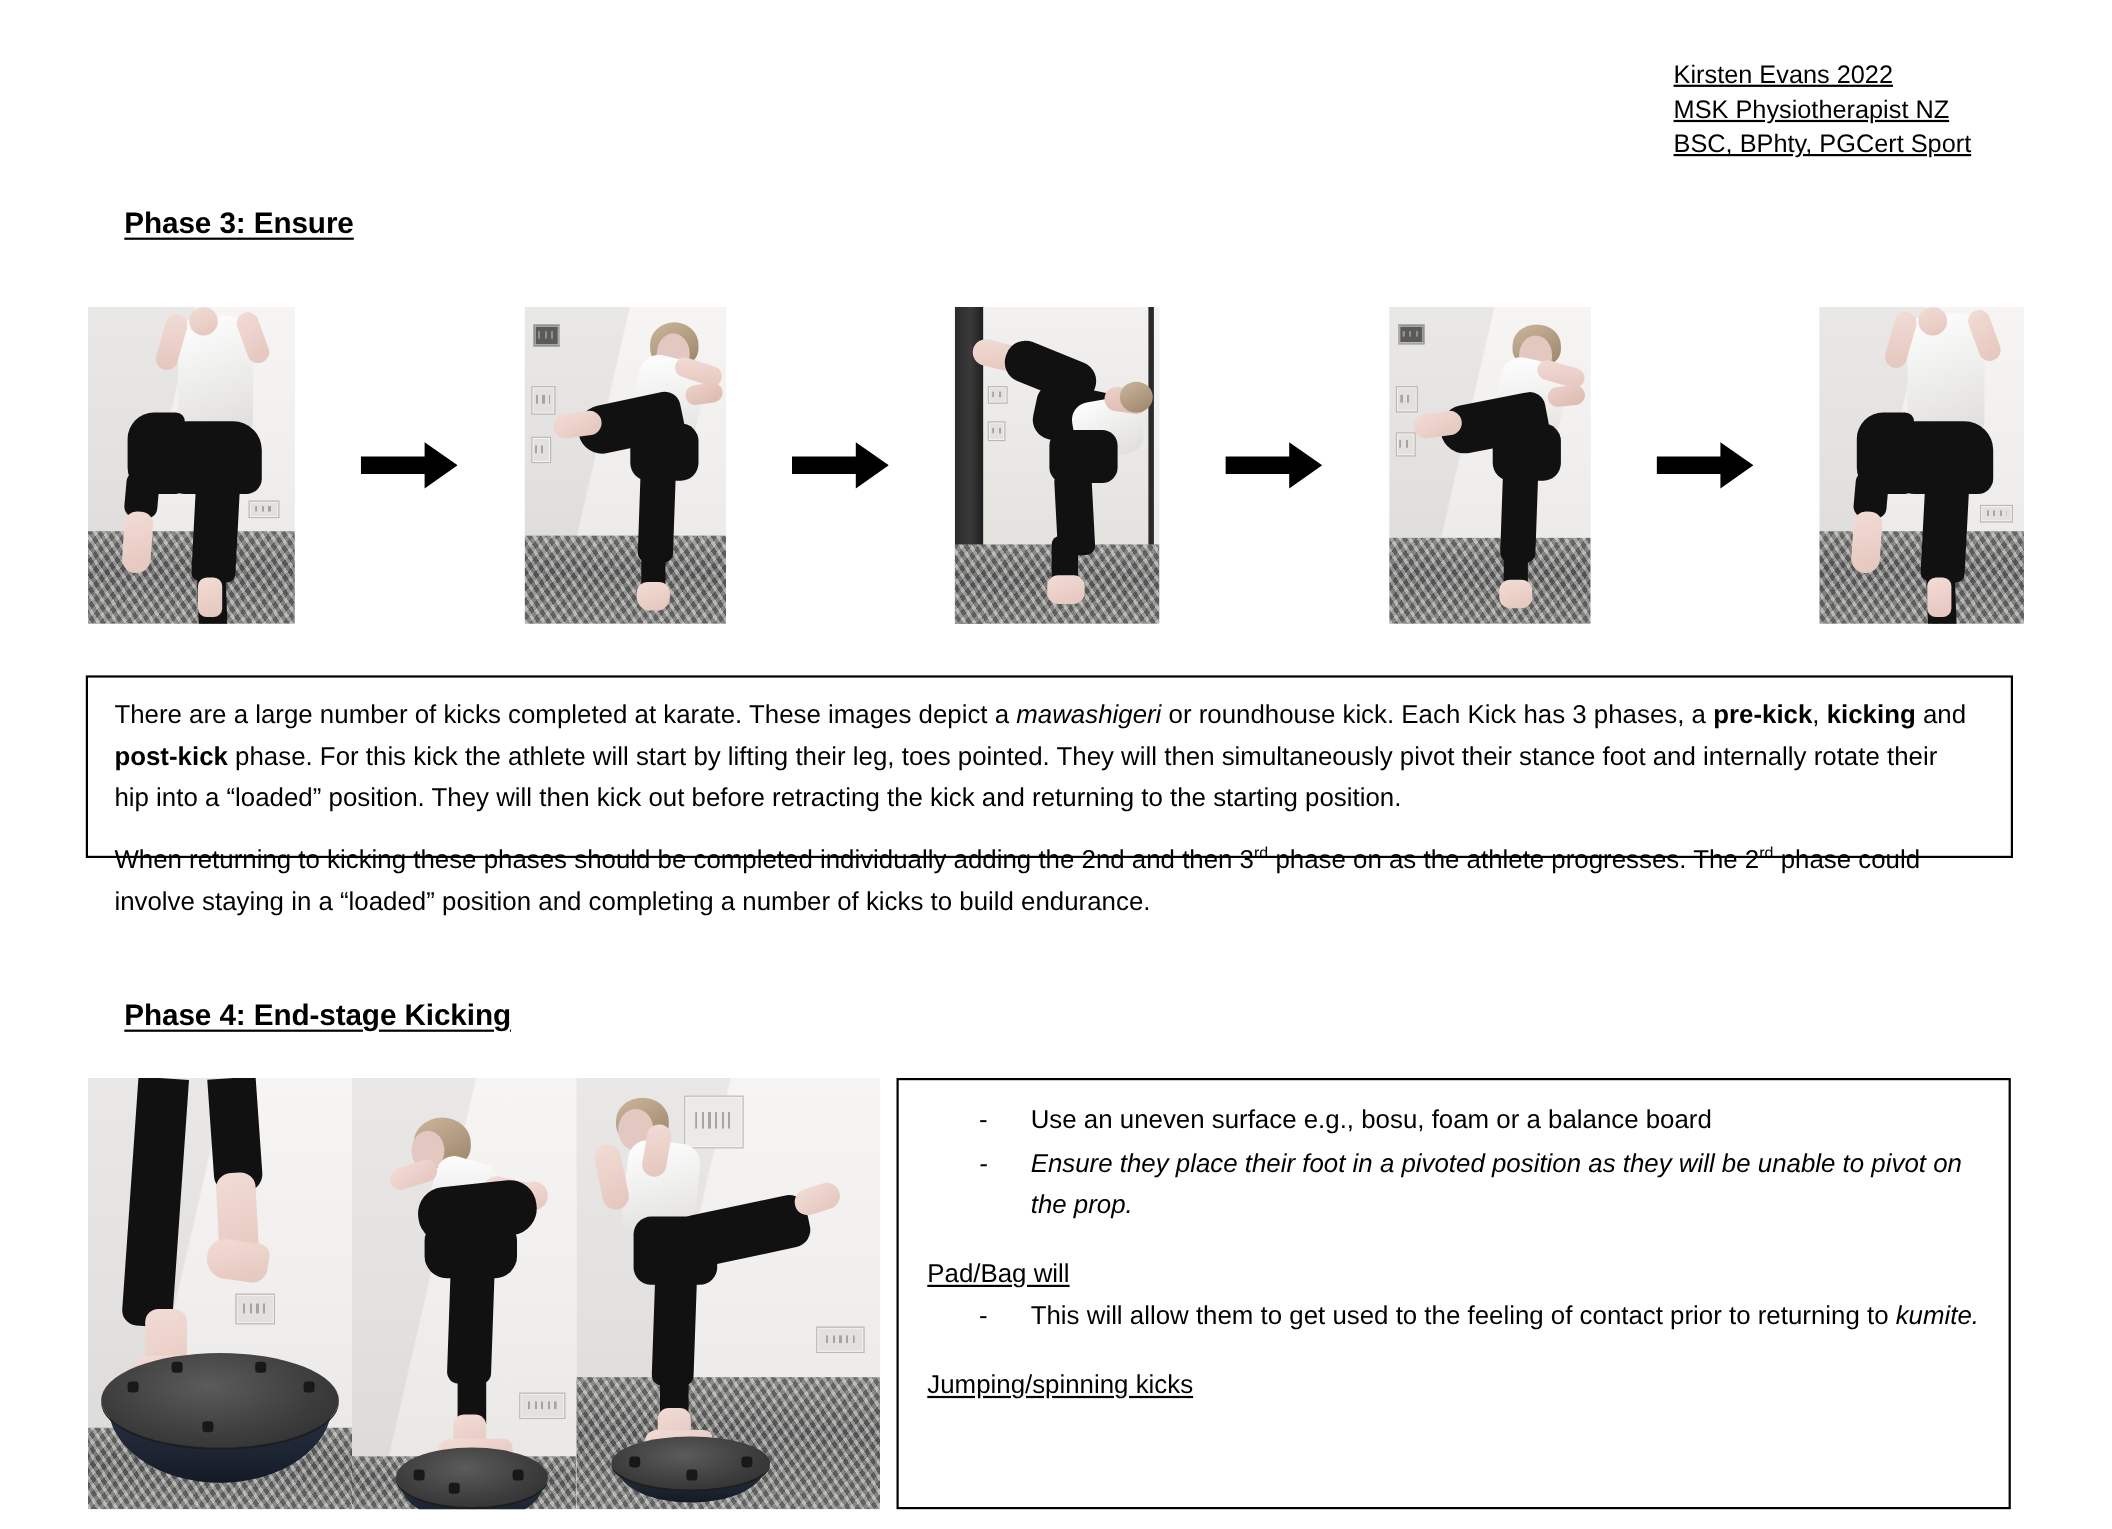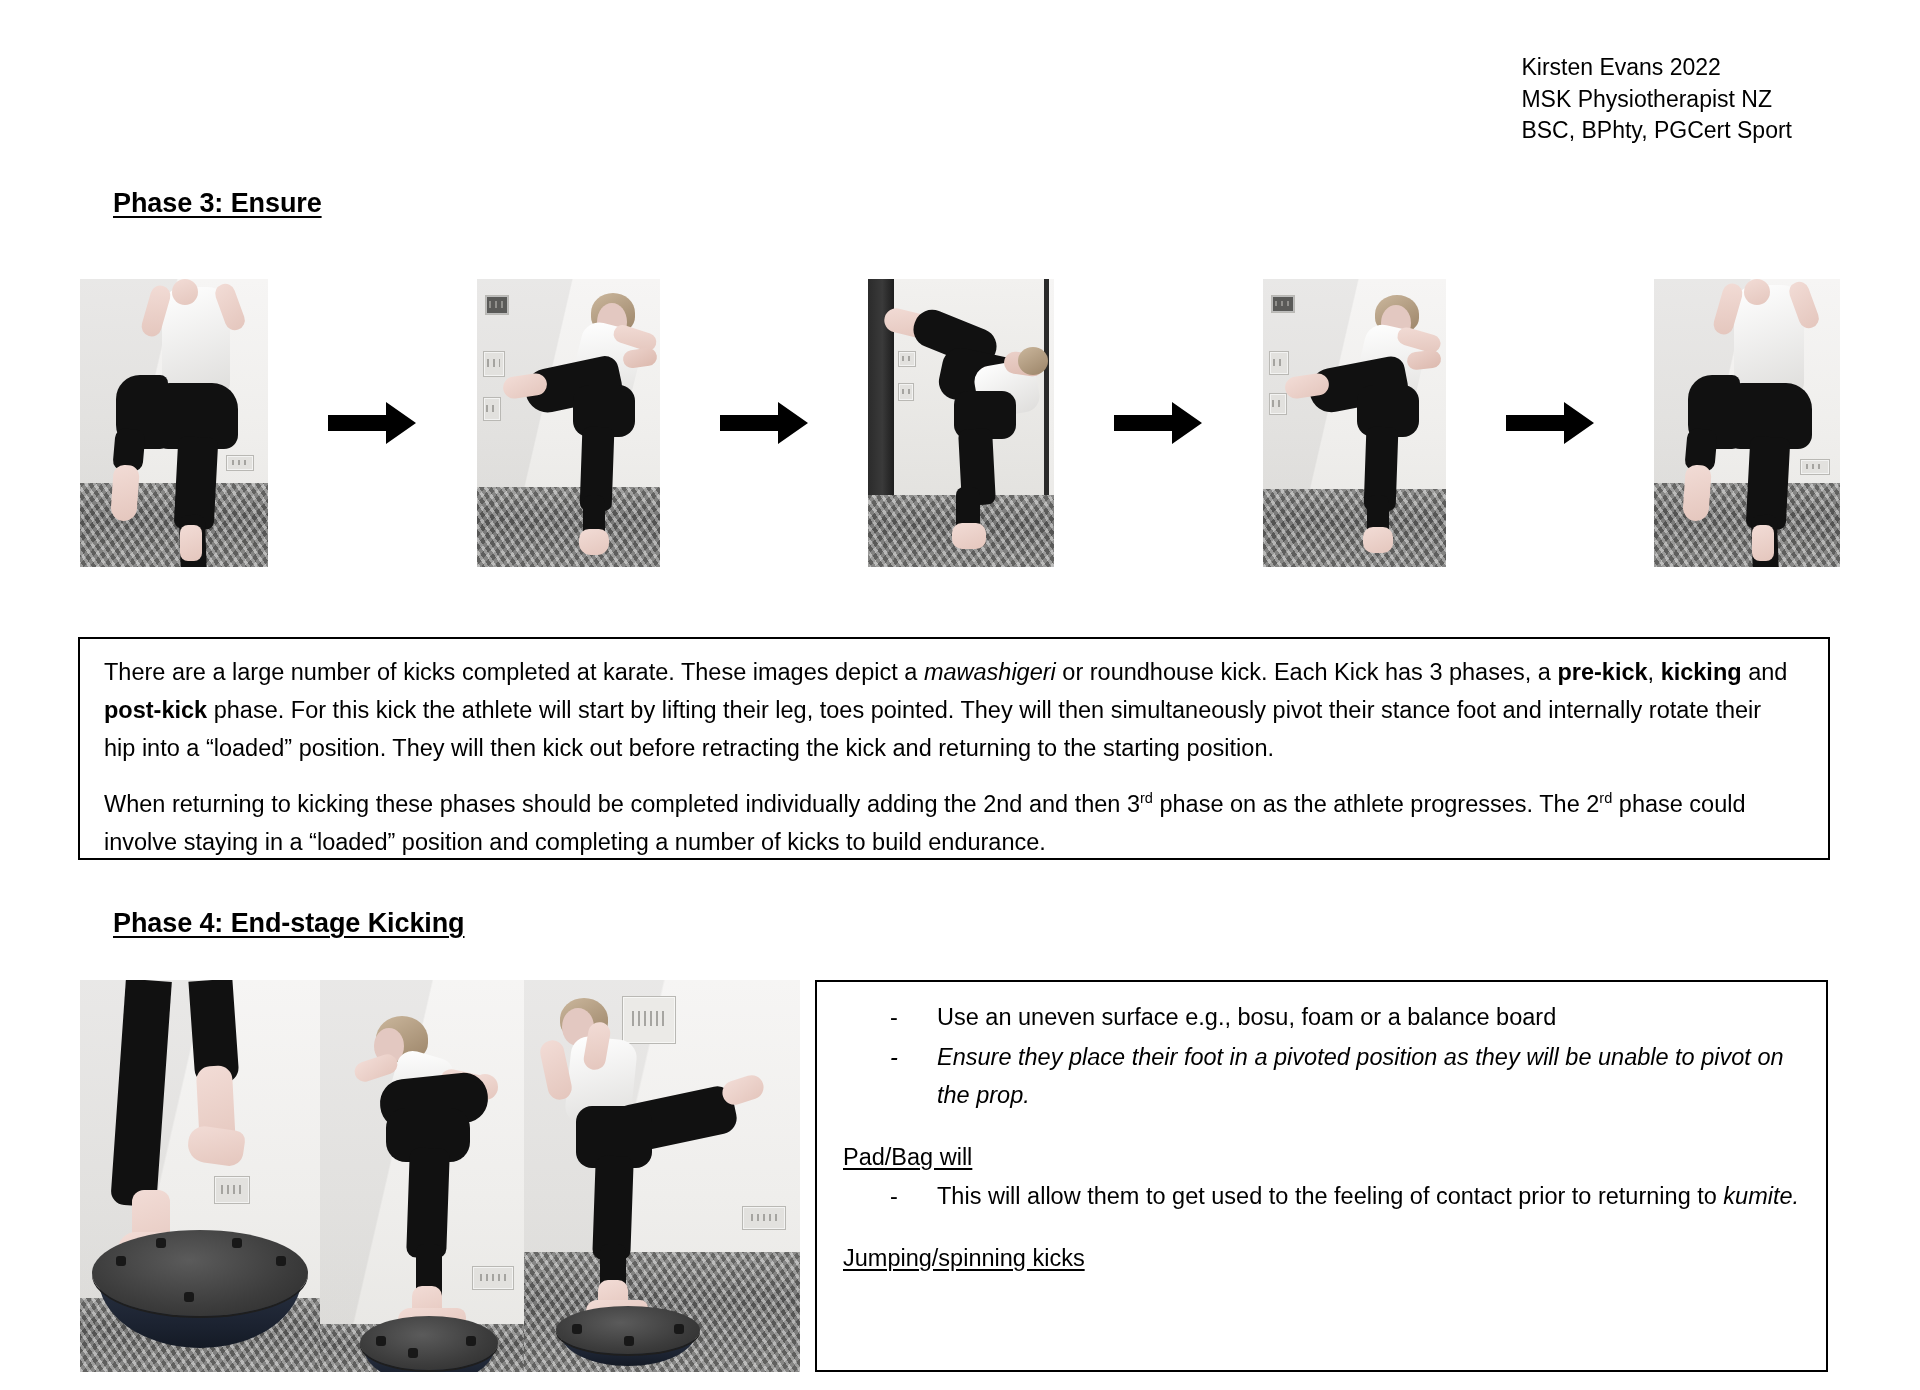--- a/index.html
+++ b/index.html
@@ -19,20 +19,21 @@
   
   .doc-header {
     position: absolute;
     top: 52px;
     right: 128px;
     text-align: left;
     font-size: 23px;
     line-height: 1.38;
     color: #000;
     white-space: nowrap;
+    text-decoration: underline;
   }
 
   
   .section-heading {
     position: absolute;
     font-size: 27px;
     font-weight: bold;
     text-decoration: underline;
     text-underline-offset: 4px;
     letter-spacing: -0.1px;
@@ -137,23 +138,23 @@
 
   
   .text-box {
     position: absolute;
     border: 2px solid #000;
     box-sizing: border-box;
     background: #fff;
   }
   #phase3-box {
     left: 78px;
-    top: 637px;
+    top: 614px;
     width: 1752px;
-    height: 223px;
+    height: 166px;
     padding: 14px 40px 10px 24px;
   }
   #phase4-box {
     left: 815px;
     top: 980px;
     width: 1013px;
     height: 392px;
     padding: 16px 20px 10px 26px;
   }
   .para {

